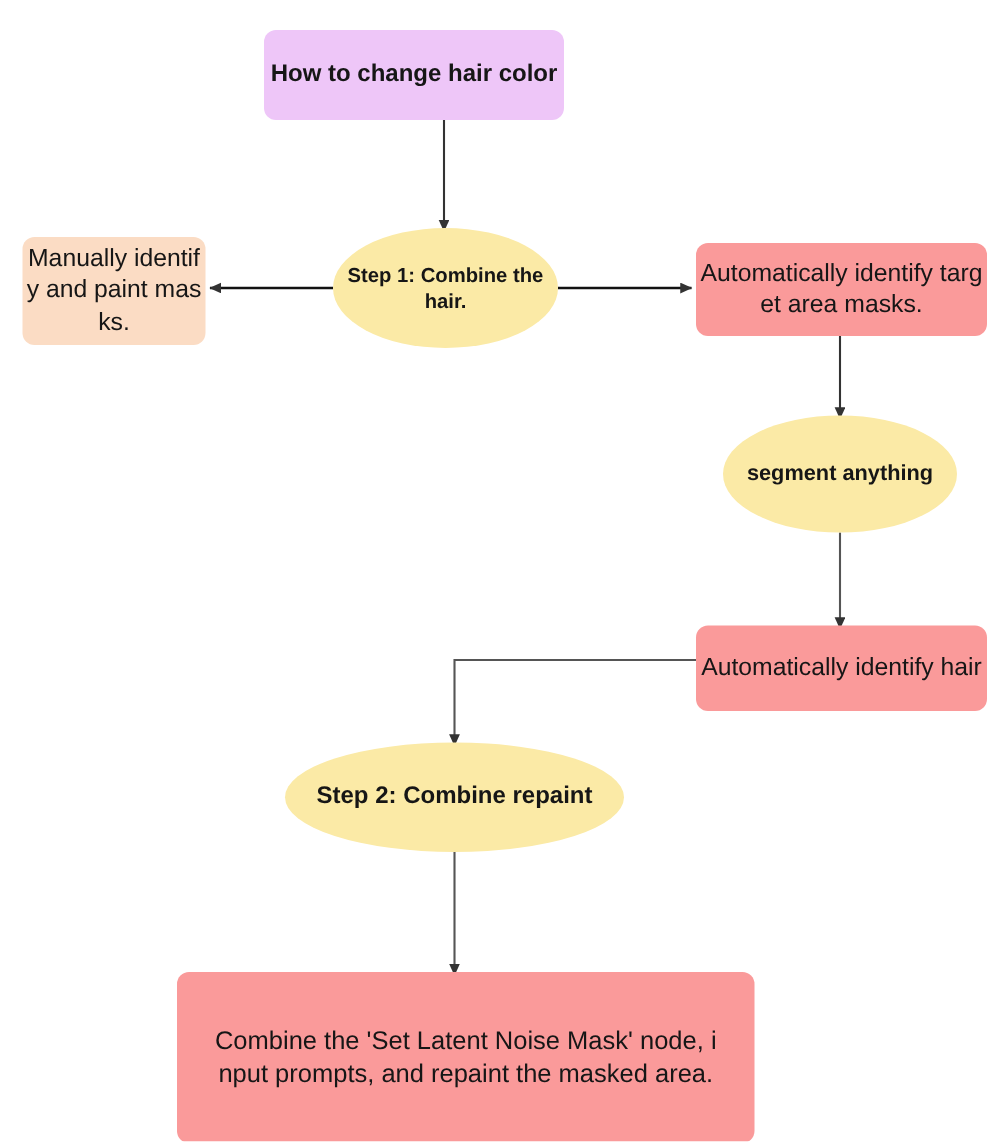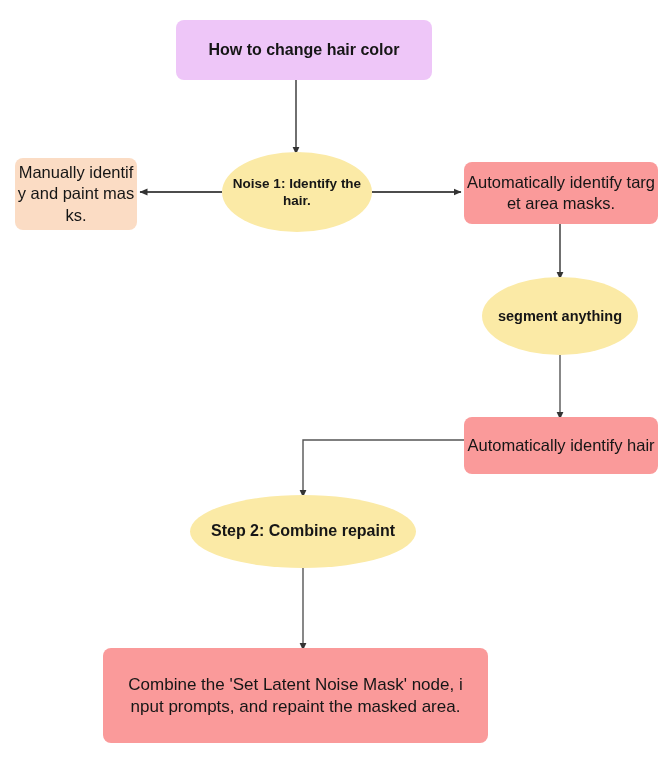--- a/index.html
+++ b/index.html
@@ -108,50 +108,50 @@
 
     <g>
       <path d="M464,440 L303,440 L303,497" stroke="#555555" stroke-width="1.4" fill="none" marker-end="url(#arrowhead)"></path>
     </g>
 
     <g>
       <line x1="303" y1="568" x2="303" y2="650" stroke="#555555" stroke-width="1.4" marker-end="url(#arrowhead)"></line>
     </g>
   </svg>
 
-  <div class="node node-rect title-node" style="left:176px; top:20px; width:256px; height:60px; background:#eec6f8;">
+  <div class="node node-rect title-node" style="left:176px; top:20px; width:200px; height:60px; background:#eec6f8;">
     <span class="node-label">How to change hair color</span>
   </div>
 
   <div class="node node-rect process-node" style="left:15px; top:158px; width:122px; height:72px; background:#fbdcc4;">
     <span class="node-label">Manually identif
 y and paint mas
 ks.</span>
   </div>
 
   <div class="node node-ellipse step-ellipse" style="left:222px; top:152px; width:150px; height:80px; background:#fbeaa6;">
-    <span class="node-label">Noise 1: Identify the
+    <span class="node-label">Step 1: Combine the
 hair.</span>
   </div>
 
   <div class="node node-ellipse tool-ellipse" style="left:482px; top:277px; width:156px; height:78px; background:#fbeaa6;">
     <span class="node-label">segment anything</span>
   </div>
 
   <div class="node node-rect process-node" style="left:464px; top:162px; width:194px; height:62px; background:#fa9a9a;">
     <span class="node-label">Automatically identify targ
 et area masks.</span>
   </div>
 
   <div class="node node-rect process-node" style="left:464px; top:417px; width:194px; height:57px; background:#fa9a9a;">
     <span class="node-label">Automatically identify hair</span>
   </div>
 
   <div class="node node-ellipse wide-ellipse" style="left:190px; top:495px; width:226px; height:73px; background:#fbeaa6;">
     <span class="node-label">Step 2: Combine repaint</span>
   </div>
 
-  <div class="node node-rect bottom-node" style="left:103px; top:648px; width:385px; height:95px; background:#fa9a9a;">
+  <div class="node node-rect bottom-node" style="left:118px; top:648px; width:385px; height:114px; background:#fa9a9a;">
     <span class="node-label">Combine the 'Set Latent Noise Mask' node, i
 nput prompts, and repaint the masked area.</span>
   </div>
 
 </div>
 
 </body></html>

